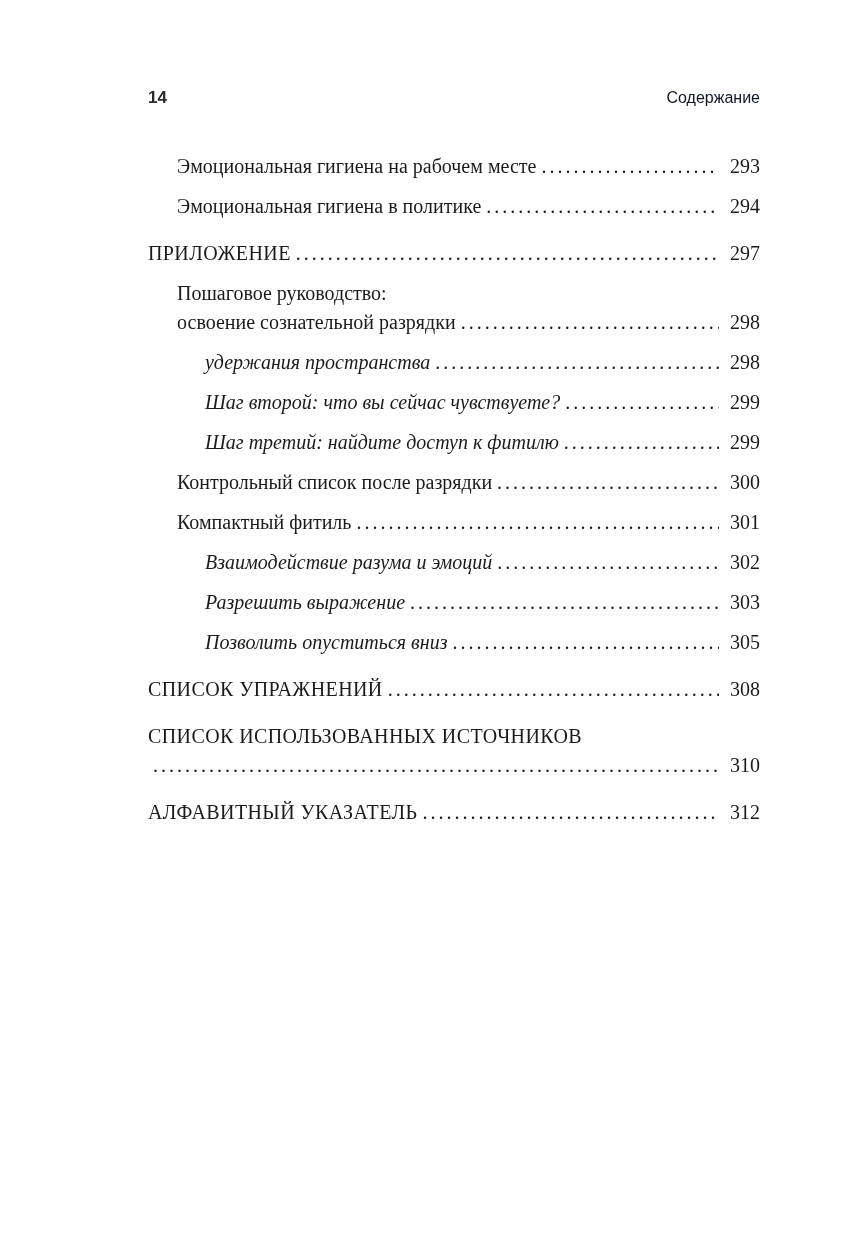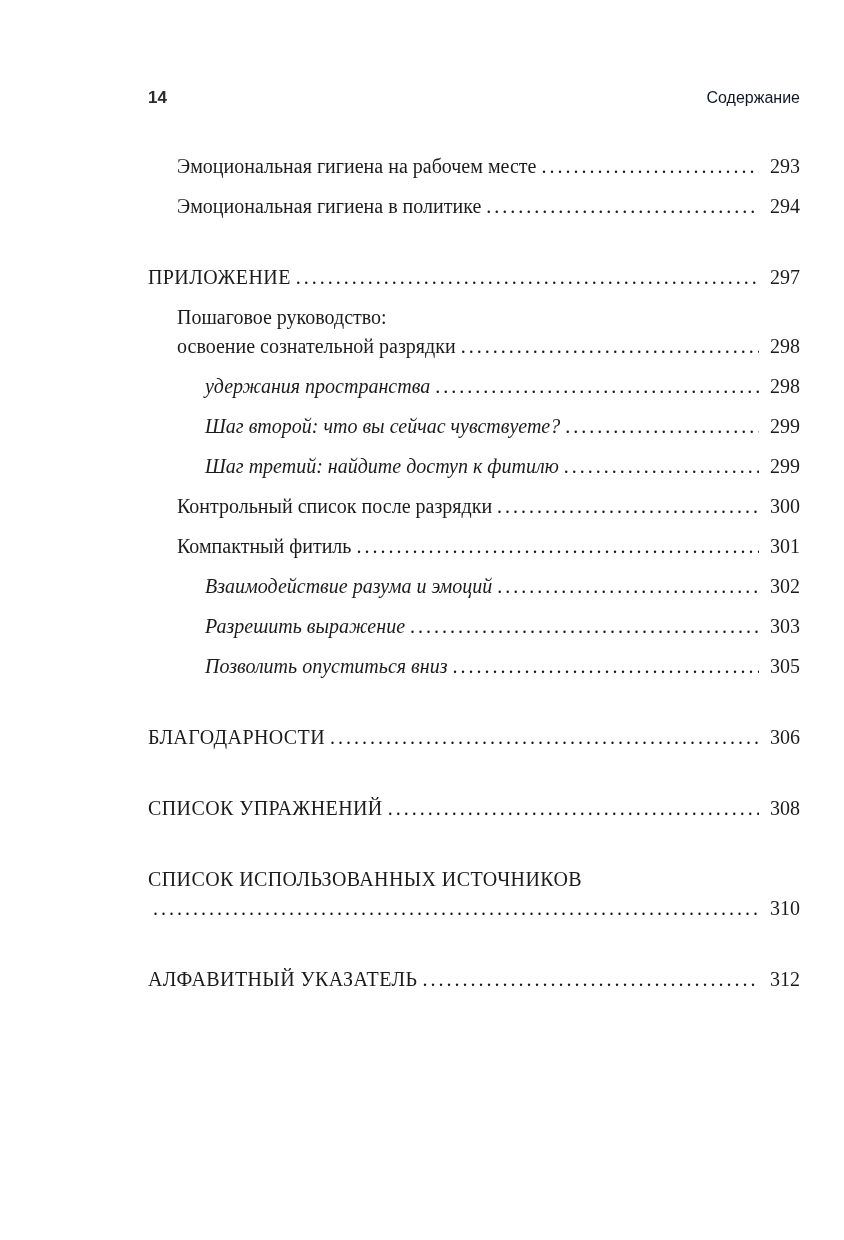--- a/index.html
+++ b/index.html
@@ -6,21 +6,21 @@
   html, body { width: 844px; height: 1240px; }
   body {
     background: #ffffff;
     font-family: "Liberation Serif", serif;
     color: #1b1b1b;
     overflow: hidden;
   }
   .page {
     width: 844px;
     height: 1148px;
-    padding: 88px 44px 40px 148px;
+    padding: 88px 84px 40px 148px;
   }
   .page-header {
     display: flex;
     justify-content: space-between;
     align-items: baseline;
     font-family: "Liberation Sans", sans-serif;
     margin-bottom: 44px;
   }
   .page-number {
     font-size: 17px;
@@ -36,21 +36,21 @@
   .entry.gap { margin-top: 18px; }
   .line {
     display: flex;
     align-items: baseline;
     font-size: 20px;
     line-height: 29px;
   }
   .level-1 .line { padding-left: 29px; }
   .level-2 .line { padding-left: 57px; }
   .style-italic .title { font-style: italic; }
-  .style-caps .title { letter-spacing: 0.4px; margin-top: 24px; }
+  .style-caps .title { letter-spacing: 0.4px; }
   .title { white-space: nowrap; }
   .dots {
     flex: 1;
     overflow: hidden;
     white-space: nowrap;
     margin-left: 5px;
     margin-right: 3px;
     min-width: 12px;
   }
   .dots::after {
@@ -154,27 +154,20 @@
       </div>
       <div class="entry level-2 style-italic">
         <div class="line">
           <span class="title">Позволить опуститься вниз</span>
           <span class="dots"></span>
           <span class="page-ref">305</span>
         </div>
       </div>
       <div class="entry level-0 style-caps gap">
         <div class="line">
-          <span class="title">БЛАГОДАРНОСТИ</span>
-          <span class="dots"></span>
-          <span class="page-ref">306</span>
-        </div>
-      </div>
-      <div class="entry level-0 style-caps gap">
-        <div class="line">
           <span class="title">СПИСОК УПРАЖНЕНИЙ</span>
           <span class="dots"></span>
           <span class="page-ref">308</span>
         </div>
       </div>
       <div class="entry level-0 style-caps gap">
         <div class="line">
           <span class="title">СПИСОК ИСПОЛЬЗОВАННЫХ ИСТОЧНИКОВ</span>
         </div>
         <div class="line">

